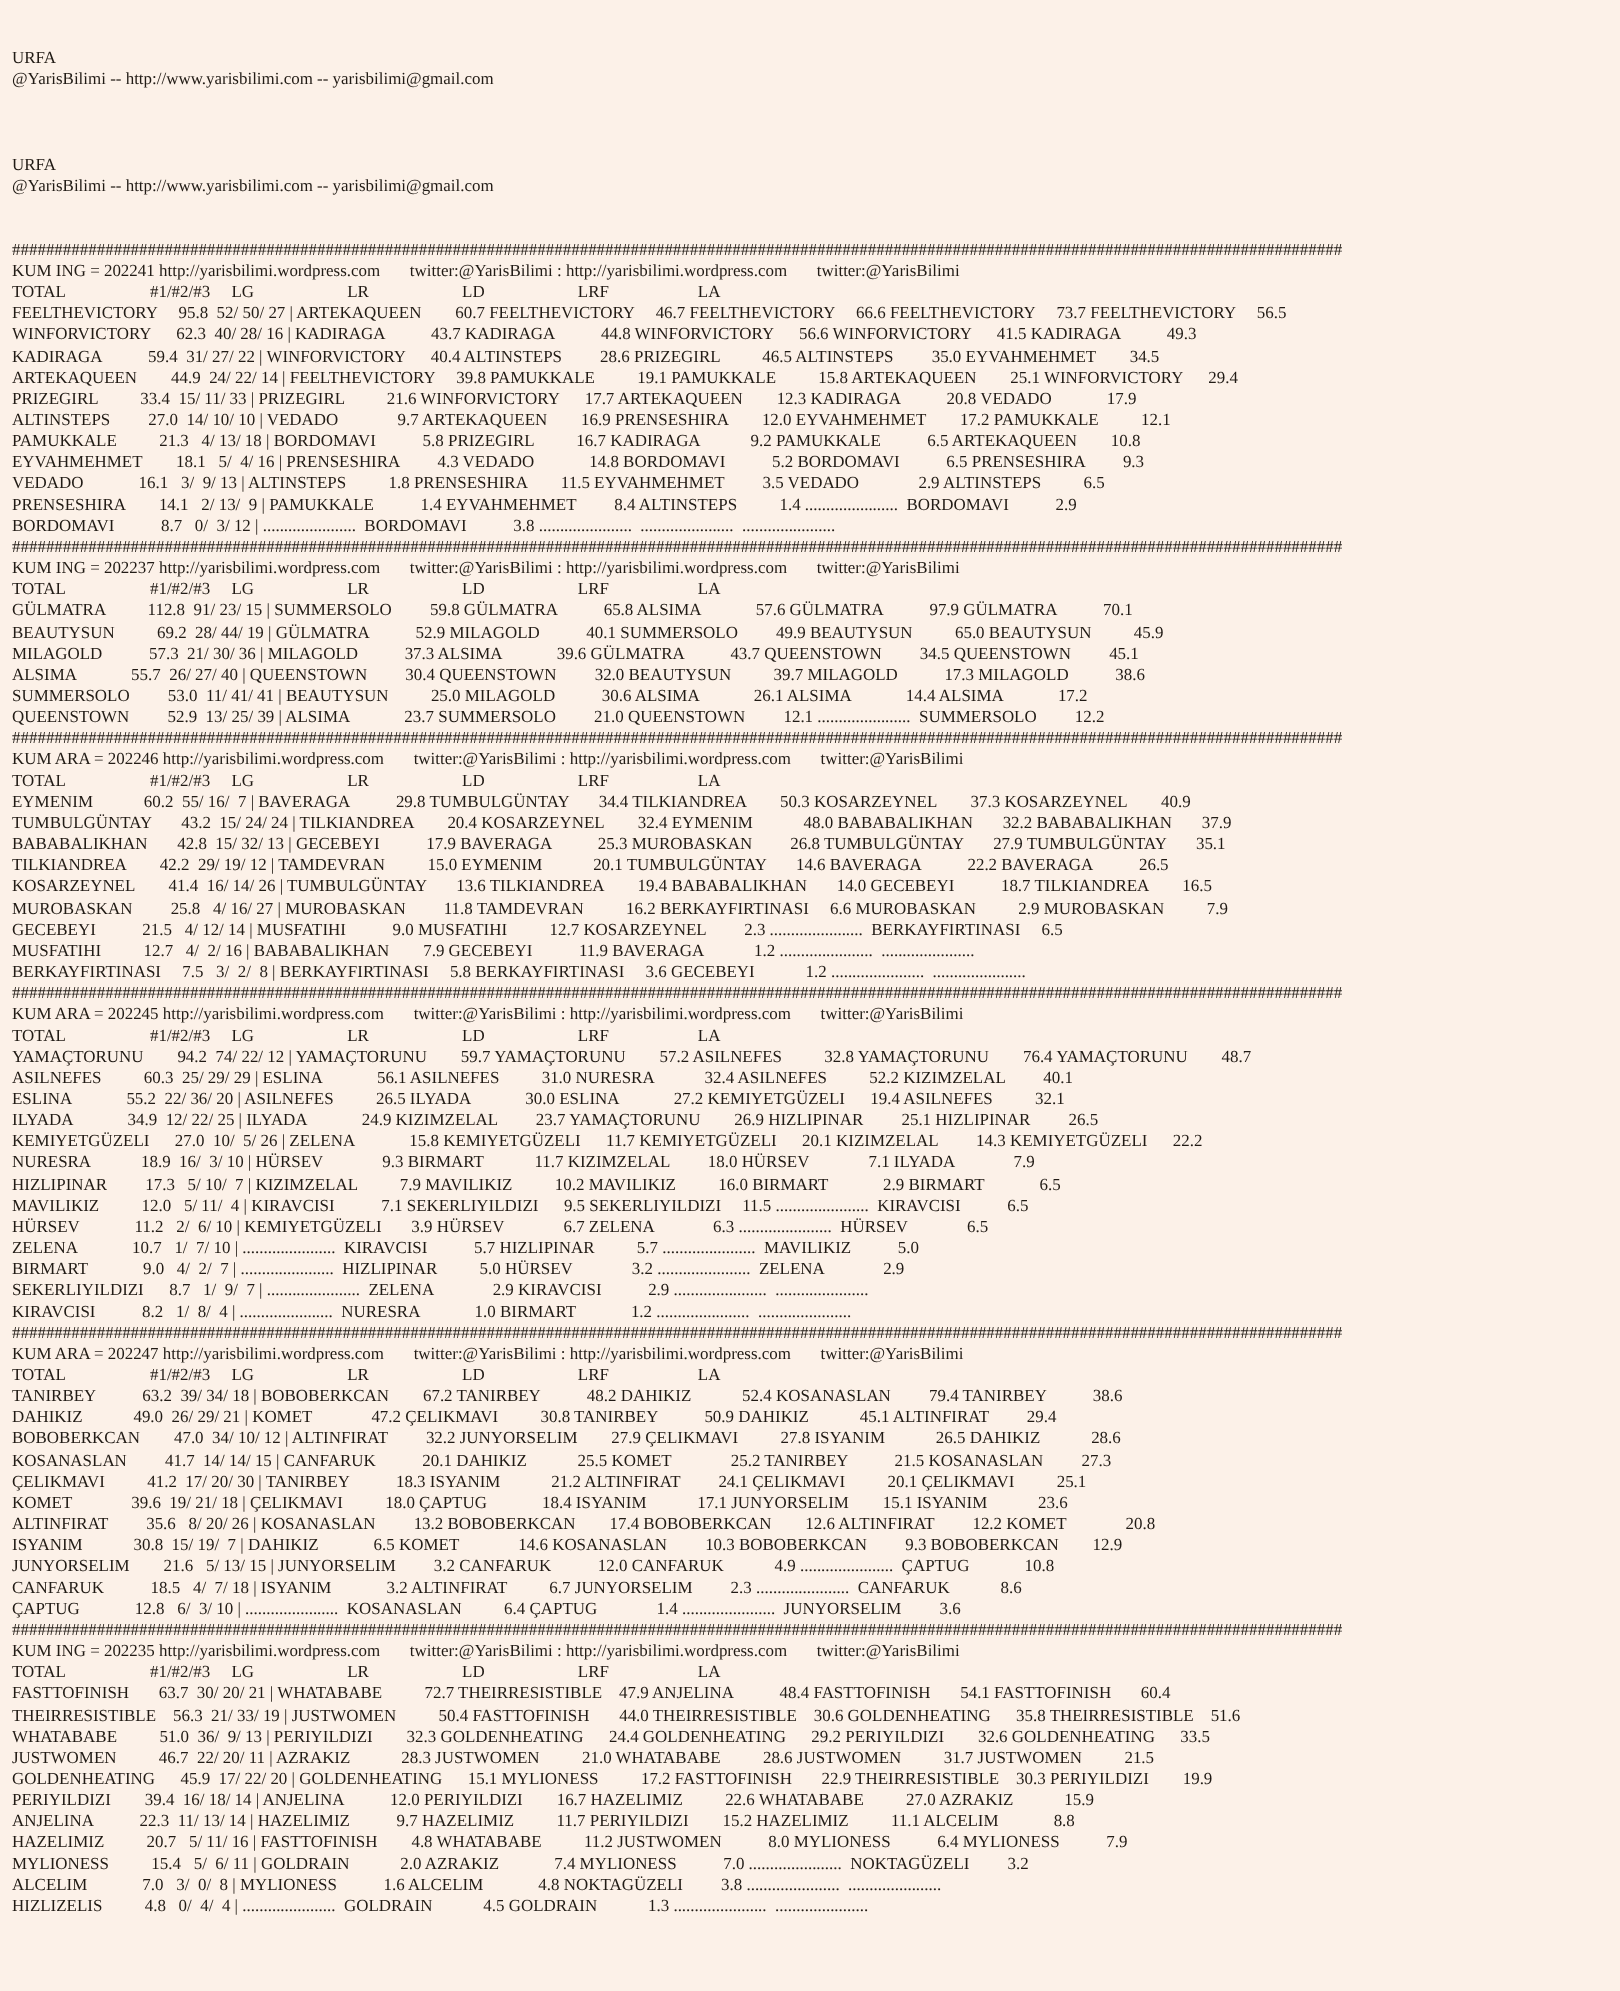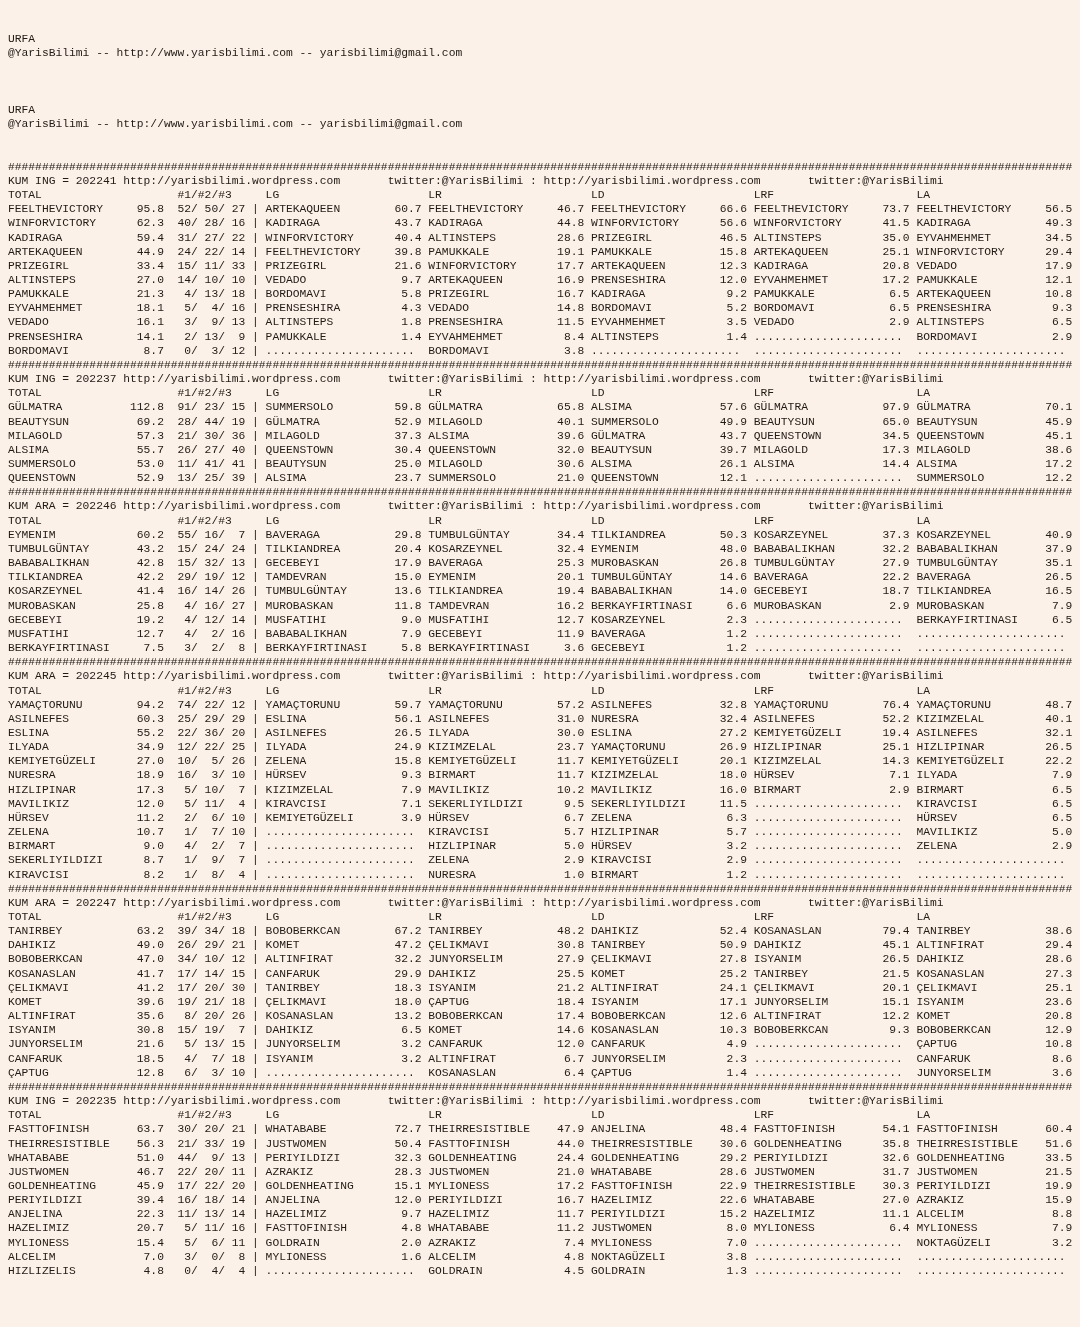--- a/index.html
+++ b/index.html
@@ -8,21 +8,21 @@
     width: 1080px;
     height: 1327px;
     overflow: hidden;
     background: #fcf1e8;
   }
   .terminal {
     box-sizing: border-box;
     width: 1080px;
     height: 1145px;
     padding: 4px 0 0 8px;
-    font-family: Liberation Mono, monospace;
+    font-family: Liberation Serif, serif;
     font-size: 11.3px;
     line-height: 14.15px;
     color: #211b15;
     white-space: pre;
   }
   pre {
     margin: 0;
     font: inherit;
     white-space: pre;
   }
@@ -64,21 +64,21 @@
 </span><span>QUEENSTOWN         52.9  13/ 25/ 39 | ALSIMA             23.7 SUMMERSOLO         21.0 QUEENSTOWN         12.1 ......................  SUMMERSOLO         12.2
 </span></pre><pre><span>#############################################################################################################################################################
 </span><span>KUM ARA = 202246 http://yarisbilimi.wordpress.com       twitter:@YarisBilimi : http://yarisbilimi.wordpress.com       twitter:@YarisBilimi
 </span><span>TOTAL                    #1/#2/#3     LG                      LR                      LD                      LRF                     LA
 </span><span>EYMENIM            60.2  55/ 16/  7 | BAVERAGA           29.8 TUMBULGÜNTAY       34.4 TILKIANDREA        50.3 KOSARZEYNEL        37.3 KOSARZEYNEL        40.9
 </span><span>TUMBULGÜNTAY       43.2  15/ 24/ 24 | TILKIANDREA        20.4 KOSARZEYNEL        32.4 EYMENIM            48.0 BABABALIKHAN       32.2 BABABALIKHAN       37.9
 </span><span>BABABALIKHAN       42.8  15/ 32/ 13 | GECEBEYI           17.9 BAVERAGA           25.3 MUROBASKAN         26.8 TUMBULGÜNTAY       27.9 TUMBULGÜNTAY       35.1
 </span><span>TILKIANDREA        42.2  29/ 19/ 12 | TAMDEVRAN          15.0 EYMENIM            20.1 TUMBULGÜNTAY       14.6 BAVERAGA           22.2 BAVERAGA           26.5
 </span><span>KOSARZEYNEL        41.4  16/ 14/ 26 | TUMBULGÜNTAY       13.6 TILKIANDREA        19.4 BABABALIKHAN       14.0 GECEBEYI           18.7 TILKIANDREA        16.5
 </span><span>MUROBASKAN         25.8   4/ 16/ 27 | MUROBASKAN         11.8 TAMDEVRAN          16.2 BERKAYFIRTINASI     6.6 MUROBASKAN          2.9 MUROBASKAN          7.9
-</span><span>GECEBEYI           19.2   4/ 12/ 14 | MUSFATIHI           9.0 MUSFATIHI          12.7 KOSARZEYNEL         2.3 ......................  BERKAYFIRTINASI     6.5
+</span><span>GECEBEYI           21.5   4/ 12/ 14 | MUSFATIHI           9.0 MUSFATIHI          12.7 KOSARZEYNEL         2.3 ......................  BERKAYFIRTINASI     6.5
 </span><span>MUSFATIHI          12.7   4/  2/ 16 | BABABALIKHAN        7.9 GECEBEYI           11.9 BAVERAGA            1.2 ......................  ...................... 
 </span><span>BERKAYFIRTINASI     7.5   3/  2/  8 | BERKAYFIRTINASI     5.8 BERKAYFIRTINASI     3.6 GECEBEYI            1.2 ......................  ...................... 
 </span></pre><pre><span>#############################################################################################################################################################
 </span><span>KUM ARA = 202245 http://yarisbilimi.wordpress.com       twitter:@YarisBilimi : http://yarisbilimi.wordpress.com       twitter:@YarisBilimi
 </span><span>TOTAL                    #1/#2/#3     LG                      LR                      LD                      LRF                     LA
 </span><span>YAMAÇTORUNU        94.2  74/ 22/ 12 | YAMAÇTORUNU        59.7 YAMAÇTORUNU        57.2 ASILNEFES          32.8 YAMAÇTORUNU        76.4 YAMAÇTORUNU        48.7
 </span><span>ASILNEFES          60.3  25/ 29/ 29 | ESLINA             56.1 ASILNEFES          31.0 NURESRA            32.4 ASILNEFES          52.2 KIZIMZELAL         40.1
 </span><span>ESLINA             55.2  22/ 36/ 20 | ASILNEFES          26.5 ILYADA             30.0 ESLINA             27.2 KEMIYETGÜZELI      19.4 ASILNEFES          32.1
 </span><span>ILYADA             34.9  12/ 22/ 25 | ILYADA             24.9 KIZIMZELAL         23.7 YAMAÇTORUNU        26.9 HIZLIPINAR         25.1 HIZLIPINAR         26.5
 </span><span>KEMIYETGÜZELI      27.0  10/  5/ 26 | ZELENA             15.8 KEMIYETGÜZELI      11.7 KEMIYETGÜZELI      20.1 KIZIMZELAL         14.3 KEMIYETGÜZELI      22.2
@@ -89,34 +89,34 @@
 </span><span>ZELENA             10.7   1/  7/ 10 | ......................  KIRAVCISI           5.7 HIZLIPINAR          5.7 ......................  MAVILIKIZ           5.0
 </span><span>BIRMART             9.0   4/  2/  7 | ......................  HIZLIPINAR          5.0 HÜRSEV              3.2 ......................  ZELENA              2.9
 </span><span>SEKERLIYILDIZI      8.7   1/  9/  7 | ......................  ZELENA              2.9 KIRAVCISI           2.9 ......................  ...................... 
 </span><span>KIRAVCISI           8.2   1/  8/  4 | ......................  NURESRA             1.0 BIRMART             1.2 ......................  ...................... 
 </span></pre><pre><span>#############################################################################################################################################################
 </span><span>KUM ARA = 202247 http://yarisbilimi.wordpress.com       twitter:@YarisBilimi : http://yarisbilimi.wordpress.com       twitter:@YarisBilimi
 </span><span>TOTAL                    #1/#2/#3     LG                      LR                      LD                      LRF                     LA
 </span><span>TANIRBEY           63.2  39/ 34/ 18 | BOBOBERKCAN        67.2 TANIRBEY           48.2 DAHIKIZ            52.4 KOSANASLAN         79.4 TANIRBEY           38.6
 </span><span>DAHIKIZ            49.0  26/ 29/ 21 | KOMET              47.2 ÇELIKMAVI          30.8 TANIRBEY           50.9 DAHIKIZ            45.1 ALTINFIRAT         29.4
 </span><span>BOBOBERKCAN        47.0  34/ 10/ 12 | ALTINFIRAT         32.2 JUNYORSELIM        27.9 ÇELIKMAVI          27.8 ISYANIM            26.5 DAHIKIZ            28.6
-</span><span>KOSANASLAN         41.7  17/ 14/ 15 | CANFARUK           29.9 DAHIKIZ            25.5 KOMET              25.2 TANIRBEY           21.5 KOSANASLAN         27.3
+</span><span>KOSANASLAN         41.7  14/ 14/ 15 | CANFARUK           20.1 DAHIKIZ            25.5 KOMET              25.2 TANIRBEY           21.5 KOSANASLAN         27.3
 </span><span>ÇELIKMAVI          41.2  17/ 20/ 30 | TANIRBEY           18.3 ISYANIM            21.2 ALTINFIRAT         24.1 ÇELIKMAVI          20.1 ÇELIKMAVI          25.1
 </span><span>KOMET              39.6  19/ 21/ 18 | ÇELIKMAVI          18.0 ÇAPTUG             18.4 ISYANIM            17.1 JUNYORSELIM        15.1 ISYANIM            23.6
 </span><span>ALTINFIRAT         35.6   8/ 20/ 26 | KOSANASLAN         13.2 BOBOBERKCAN        17.4 BOBOBERKCAN        12.6 ALTINFIRAT         12.2 KOMET              20.8
 </span><span>ISYANIM            30.8  15/ 19/  7 | DAHIKIZ             6.5 KOMET              14.6 KOSANASLAN         10.3 BOBOBERKCAN         9.3 BOBOBERKCAN        12.9
 </span><span>JUNYORSELIM        21.6   5/ 13/ 15 | JUNYORSELIM         3.2 CANFARUK           12.0 CANFARUK            4.9 ......................  ÇAPTUG             10.8
 </span><span>CANFARUK           18.5   4/  7/ 18 | ISYANIM             3.2 ALTINFIRAT          6.7 JUNYORSELIM         2.3 ......................  CANFARUK            8.6
 </span><span>ÇAPTUG             12.8   6/  3/ 10 | ......................  KOSANASLAN          6.4 ÇAPTUG              1.4 ......................  JUNYORSELIM         3.6
 </span></pre><pre><span>#############################################################################################################################################################
 </span><span>KUM ING = 202235 http://yarisbilimi.wordpress.com       twitter:@YarisBilimi : http://yarisbilimi.wordpress.com       twitter:@YarisBilimi
 </span><span>TOTAL                    #1/#2/#3     LG                      LR                      LD                      LRF                     LA
 </span><span>FASTTOFINISH       63.7  30/ 20/ 21 | WHATABABE          72.7 THEIRRESISTIBLE    47.9 ANJELINA           48.4 FASTTOFINISH       54.1 FASTTOFINISH       60.4
 </span><span>THEIRRESISTIBLE    56.3  21/ 33/ 19 | JUSTWOMEN          50.4 FASTTOFINISH       44.0 THEIRRESISTIBLE    30.6 GOLDENHEATING      35.8 THEIRRESISTIBLE    51.6
-</span><span>WHATABABE          51.0  44/  9/ 13 | PERIYILDIZI        32.3 GOLDENHEATING      24.4 GOLDENHEATING      29.2 PERIYILDIZI        32.6 GOLDENHEATING      33.5
+</span><span>WHATABABE          51.0  36/  9/ 13 | PERIYILDIZI        32.3 GOLDENHEATING      24.4 GOLDENHEATING      29.2 PERIYILDIZI        32.6 GOLDENHEATING      33.5
 </span><span>JUSTWOMEN          46.7  22/ 20/ 11 | AZRAKIZ            28.3 JUSTWOMEN          21.0 WHATABABE          28.6 JUSTWOMEN          31.7 JUSTWOMEN          21.5
 </span><span>GOLDENHEATING      45.9  17/ 22/ 20 | GOLDENHEATING      15.1 MYLIONESS          17.2 FASTTOFINISH       22.9 THEIRRESISTIBLE    30.3 PERIYILDIZI        19.9
 </span><span>PERIYILDIZI        39.4  16/ 18/ 14 | ANJELINA           12.0 PERIYILDIZI        16.7 HAZELIMIZ          22.6 WHATABABE          27.0 AZRAKIZ            15.9
 </span><span>ANJELINA           22.3  11/ 13/ 14 | HAZELIMIZ           9.7 HAZELIMIZ          11.7 PERIYILDIZI        15.2 HAZELIMIZ          11.1 ALCELIM             8.8
 </span><span>HAZELIMIZ          20.7   5/ 11/ 16 | FASTTOFINISH        4.8 WHATABABE          11.2 JUSTWOMEN           8.0 MYLIONESS           6.4 MYLIONESS           7.9
 </span><span>MYLIONESS          15.4   5/  6/ 11 | GOLDRAIN            2.0 AZRAKIZ             7.4 MYLIONESS           7.0 ......................  NOKTAGÜZELI         3.2
 </span><span>ALCELIM             7.0   3/  0/  8 | MYLIONESS           1.6 ALCELIM             4.8 NOKTAGÜZELI         3.8 ......................  ...................... 
 </span><span>HIZLIZELIS          4.8   0/  4/  4 | ......................  GOLDRAIN            4.5 GOLDRAIN            1.3 ......................  ...................... 
 </span></pre></div>
 </div>

